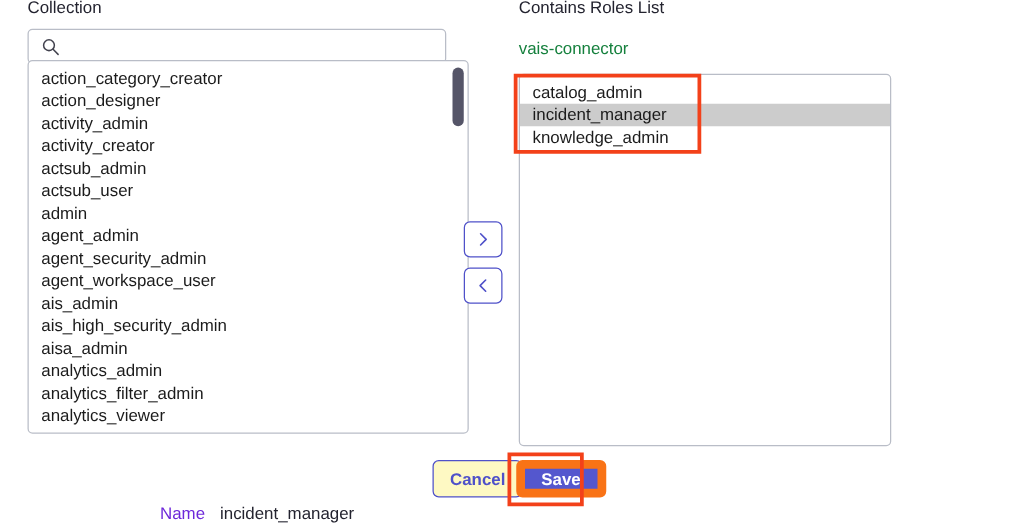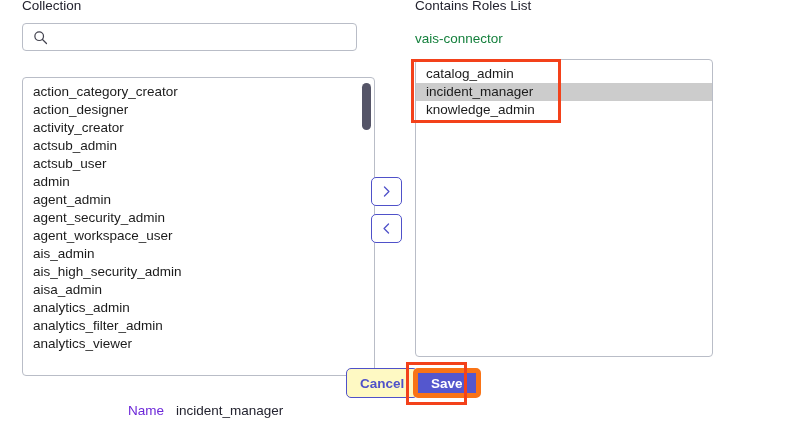--- a/index.html
+++ b/index.html
@@ -77,21 +77,21 @@
   
   .listbox {
     position: absolute;
     border: 1px solid #b9bdc7;
     border-radius: 4px;
     background: #fff;
     overflow: hidden;
   }
   #left-listbox {
     left: 22px;
-    top: 77px;
+    top: 48px;
     width: 353px;
     height: 299px;
     padding-left: 35px;
   }
   #right-listbox {
     left: 415px;
     top: 59px;
     width: 298px;
     height: 298px;
   }
@@ -167,21 +167,21 @@
     left: 346px;
     top: 368px;
     border: 1px solid #4f51c9;
     background: #fef9c3;
     color: #4f51c9;
   }
   #btn-save {
     left: 413px;
     top: 368px;
     min-width: 47px;
-    border: 5px solid #f97316;
+    border: 7px solid #f97316;
     background: #5457ce;
     color: #ffffff;
   }
 
   
   .annot {
     position: absolute;
     border: 3px solid #f3411a;
     pointer-events: none;
     background: transparent;
@@ -214,20 +214,21 @@
       <line x1="10.1" y1="10.1" x2="14.4" y2="14.4" stroke-linecap="round"></line>
     </svg>
   </span>
   <input type="text" id="search-input" placeholder="" style="">
 </div>
 
 <div class="listbox" id="left-listbox">
   <div class="list-inner" id="left-list-inner">
       <div class="opt">action_category_creator</div>
       <div class="opt">action_designer</div>
+      <div class="opt">activity_admin</div>
       <div class="opt">activity_creator</div>
       <div class="opt">actsub_admin</div>
       <div class="opt">actsub_user</div>
       <div class="opt">admin</div>
       <div class="opt">agent_admin</div>
       <div class="opt">agent_security_admin</div>
       <div class="opt">agent_workspace_user</div>
       <div class="opt">ais_admin</div>
       <div class="opt">ais_high_security_admin</div>
       <div class="opt">aisa_admin</div>

